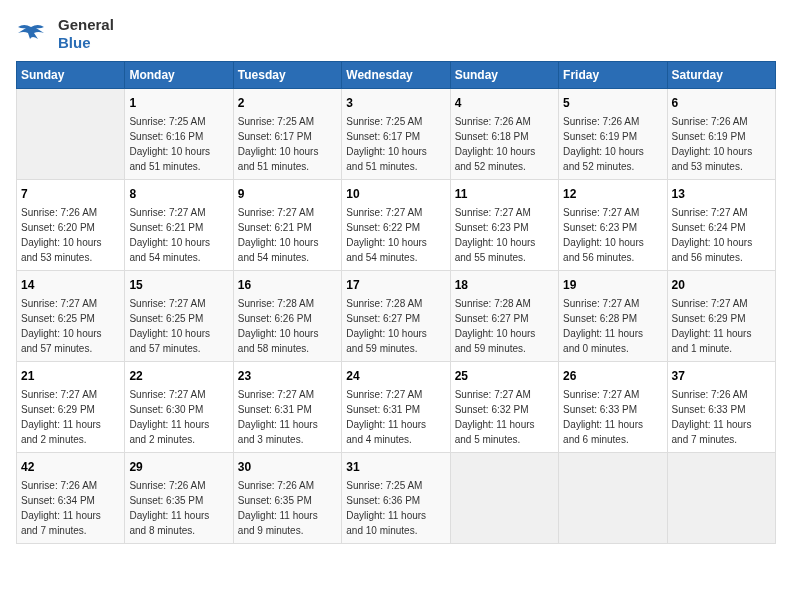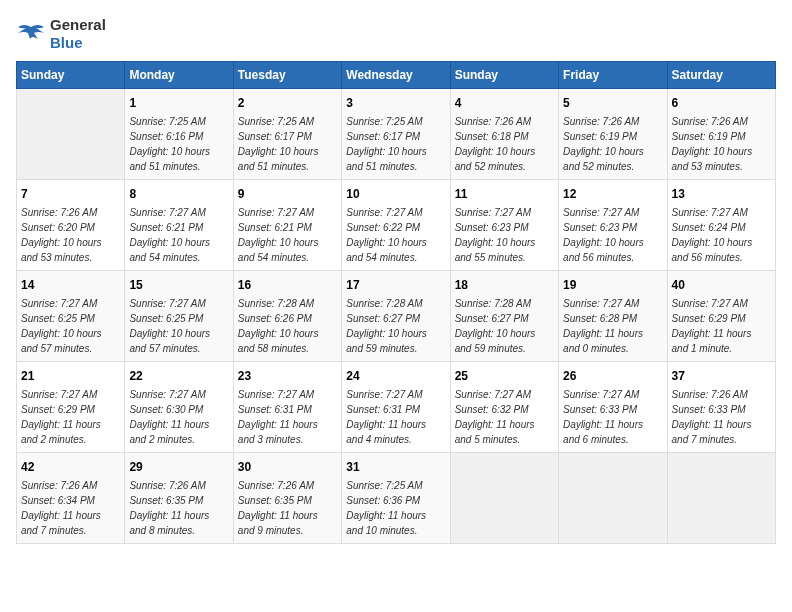--- a/index.html
+++ b/index.html
@@ -12,21 +12,21 @@
     }
     .header {
       display: flex;
       justify-content: space-between;
       align-items: flex-start;
       margin-bottom: 10px;
     }
     .logo {
       display: flex;
       align-items: center;
-      gap: 4px;
+      gap: 12px;
     }
     .title-block {
       text-align: right;
     }
     .month-title {
       font-size: 32px;
       font-weight: bold;
       color: #333;
     }
     .location-title {
@@ -66,21 +66,20 @@
     .day-number {
       font-weight: bold;
       font-size: 12px;
       display: block;
       margin-bottom: 2px;
     }
     .day-info {
       font-size: 10px;
       color: #333;
       line-height: 1.5;
-      font-style: italic;
     }
     .empty-cell {
       background-color: #f0f0f0;
     }
   </style>
 </head>
 <body>
 
 <div class="header">
   <div class="logo">
@@ -187,21 +186,21 @@
         </td>
         <td>
           <span class="day-number">18</span>
           <div class="day-info">Sunrise: 7:28 AM<br>Sunset: 6:27 PM<br>Daylight: 10 hours<br>and 59 minutes.</div>
         </td>
         <td>
           <span class="day-number">19</span>
           <div class="day-info">Sunrise: 7:27 AM<br>Sunset: 6:28 PM<br>Daylight: 11 hours<br>and 0 minutes.</div>
         </td>
         <td>
-          <span class="day-number">40</span>
+          <span class="day-number">20</span>
           <div class="day-info">Sunrise: 7:27 AM<br>Sunset: 6:29 PM<br>Daylight: 11 hours<br>and 1 minute.</div>
         </td>
       </tr>
       <tr>
         <td>
           <span class="day-number">21</span>
           <div class="day-info">Sunrise: 7:27 AM<br>Sunset: 6:29 PM<br>Daylight: 11 hours<br>and 2 minutes.</div>
         </td>
         <td>
           <span class="day-number">22</span>

